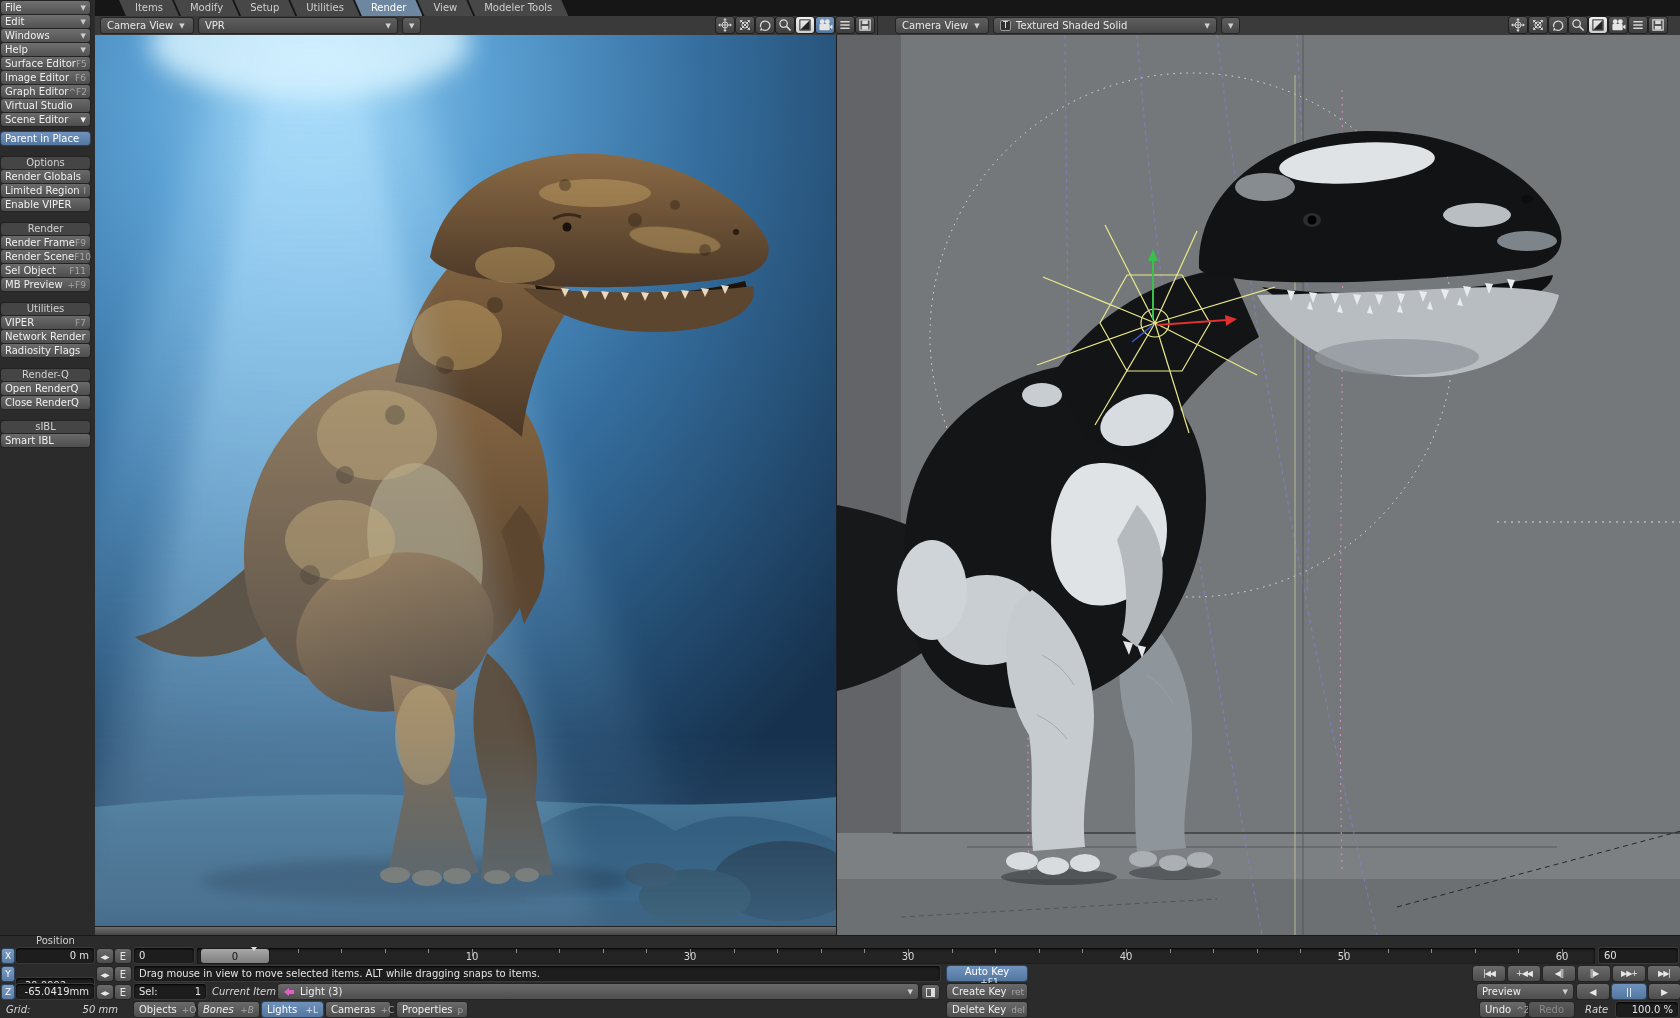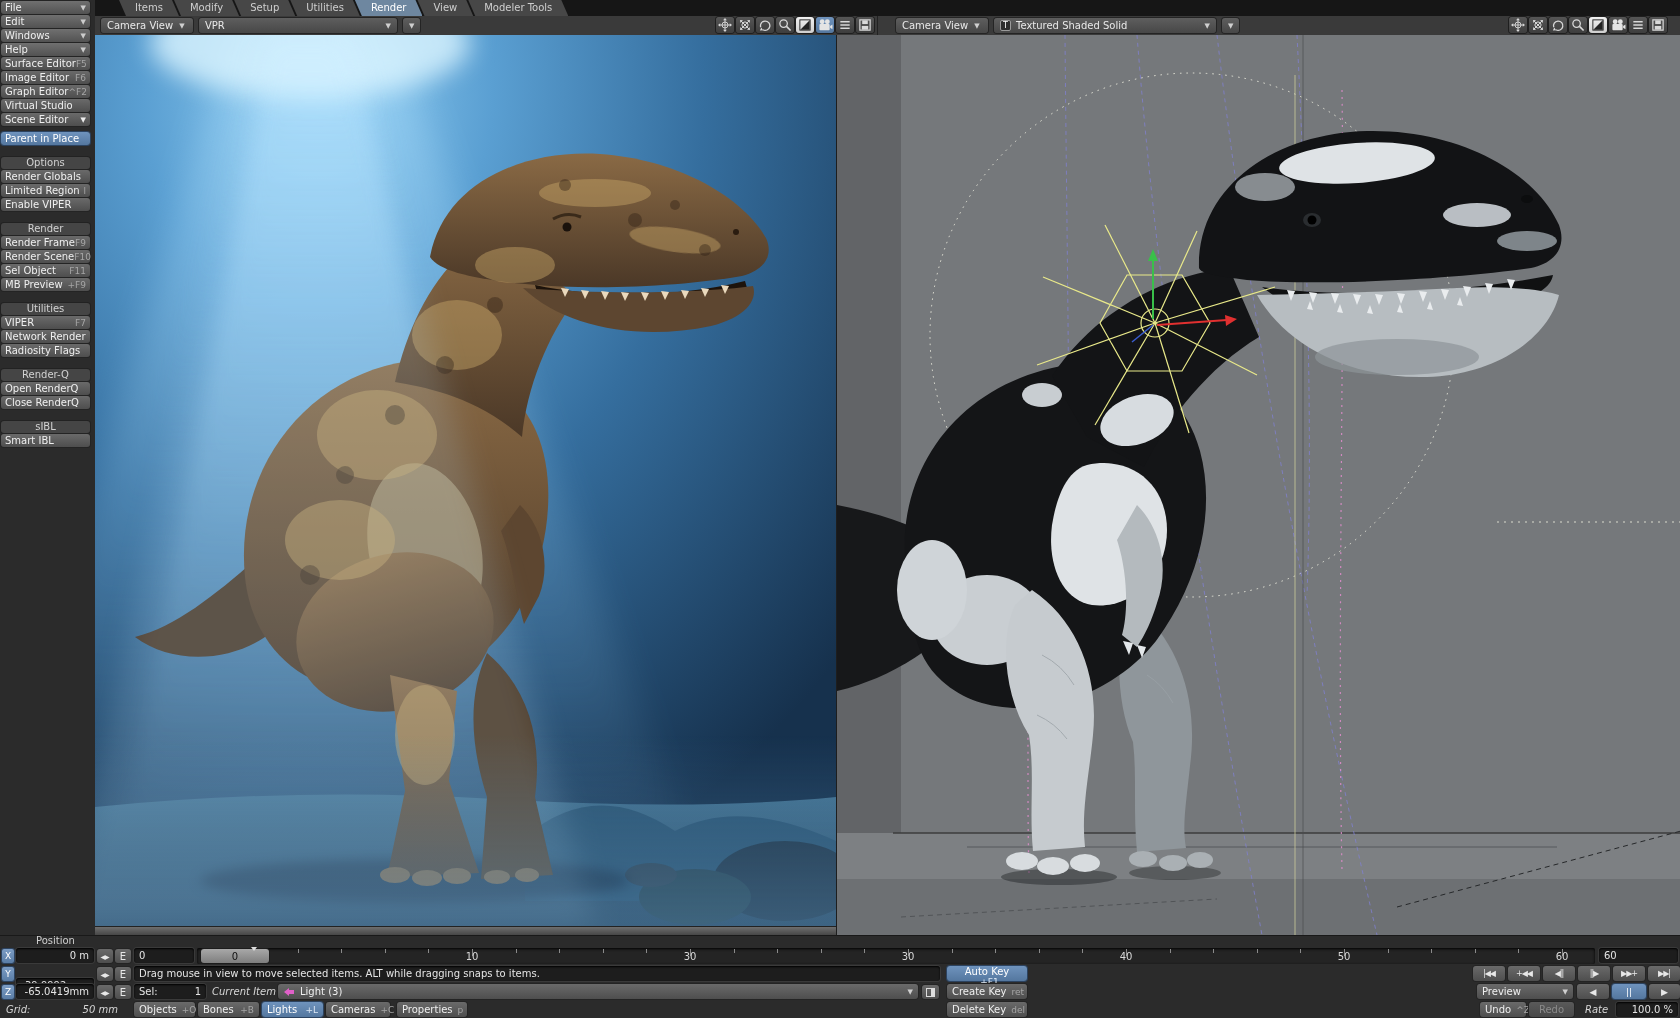--- a/index.html
+++ b/index.html
@@ -723,21 +723,21 @@
     </div>
 
     <div class="brow" style="left:0;top:66px;width:1680px;">
       <div class="plain" style="left:6px;top:0;">Grid:</div>
       <div class="plain" style="left:16px;top:0;width:102px;text-align:right;">50 mm</div>
       <div class="row-flex" style="left:134px;top:0;" id="itemtypes">
           <div class="btn" style="position: relative; width: 61px;">
             <span>Objects</span>
             <span class="sc">+O</span>
           </div>
-          <div class="btn" style="position: relative; width: 61px;">
+          <div class="btn" style="position: relative; width: 61px; font-style: italic;">
             <span>Bones</span>
             <span class="sc">+B</span>
           </div>
           <div class="btn blue" style="position: relative; width: 61px; justify-content: space-between;">
             <span>Lights</span>
             <span class="sc">+L</span>
           </div>
           <div class="btn" style="position: relative; width: 64px;">
             <span>Cameras</span>
             <span class="sc">+C</span>

